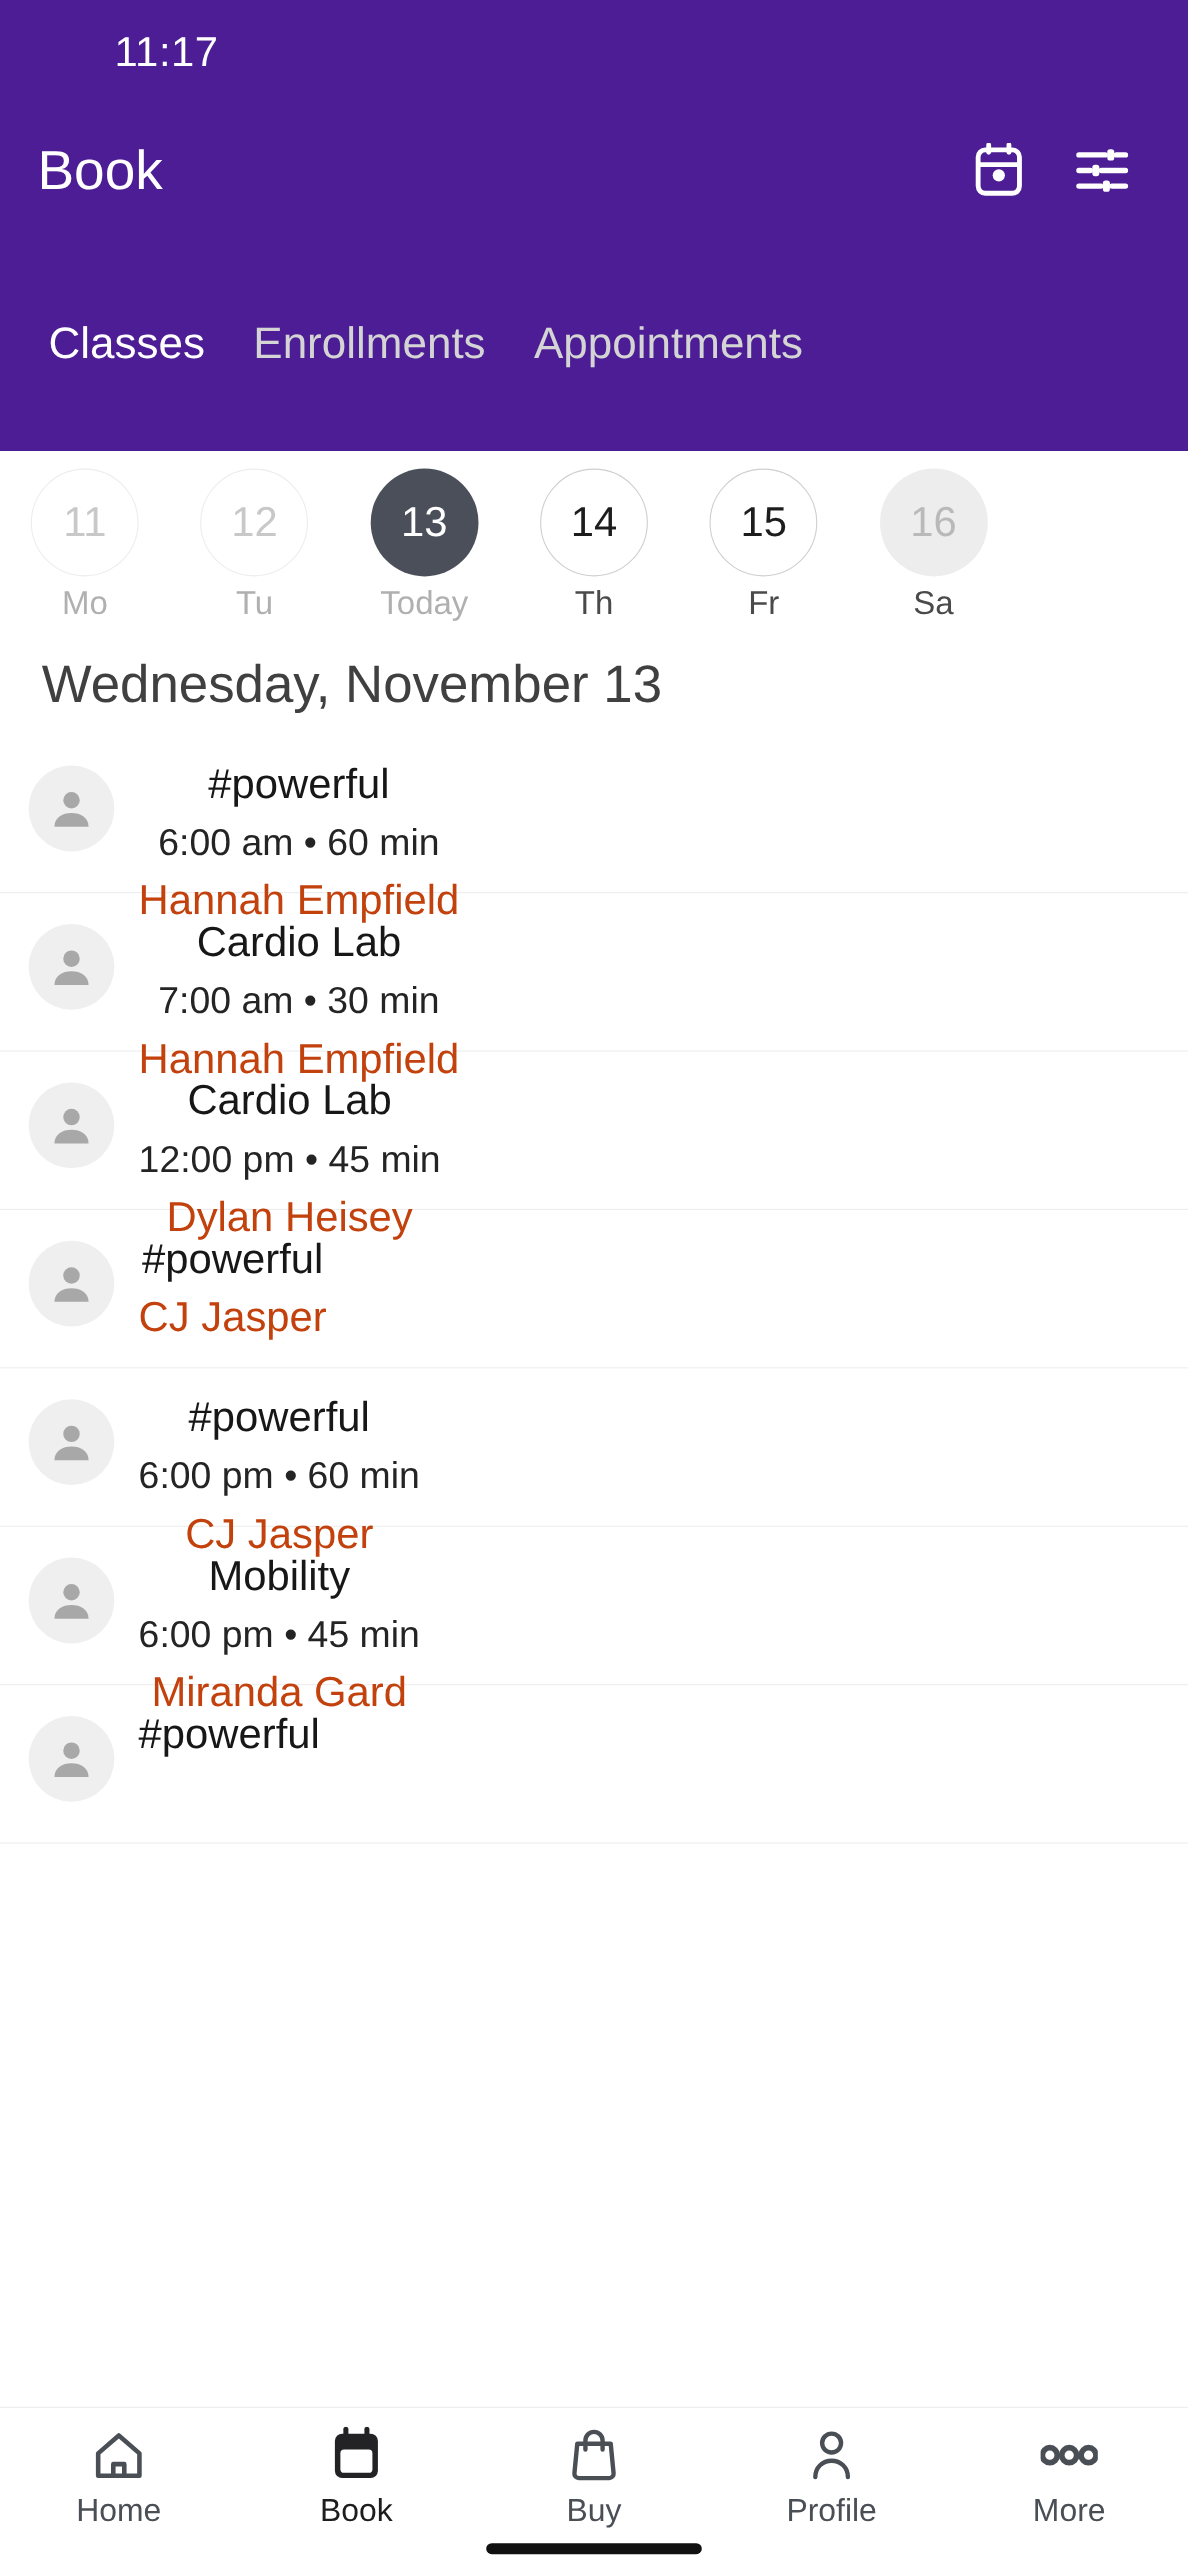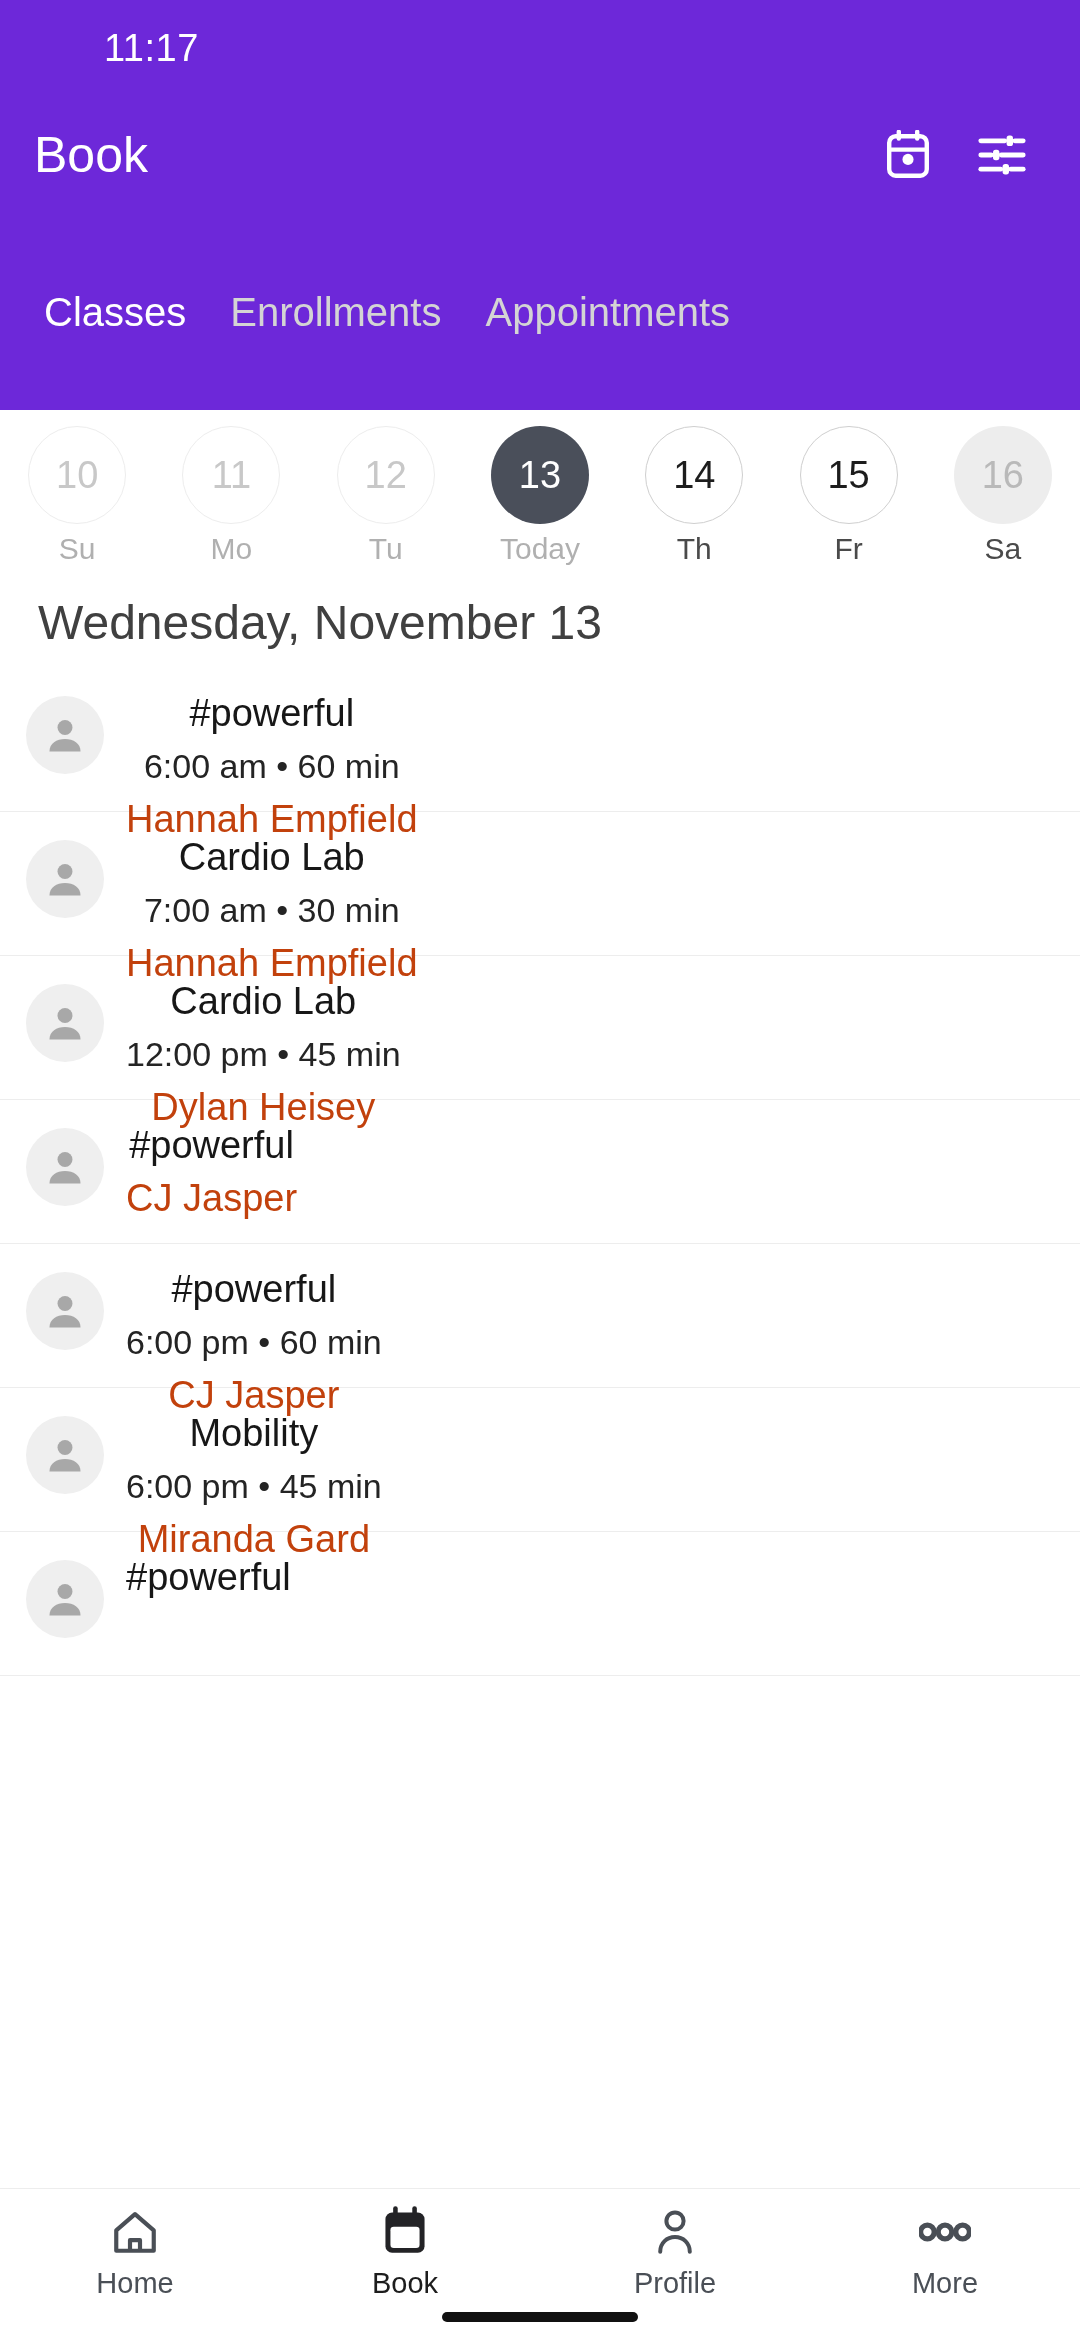--- a/index.html
+++ b/index.html
@@ -7,21 +7,21 @@
     width:1080px; height:2340px;
     background:#ffffff;
     font-family:"Liberation Sans", sans-serif;
     overflow:hidden;
   }
   .phone { position:relative; width:1080px; height:2340px; background:#fff; }
 
   
   .header {
     position:absolute; top:0; left:0; right:0; height:410px;
-    background:#6d28d9;
+    background:#4c1d95;
   }
   .statusbar {
     position:absolute; top:0; left:0; right:0; height:96px;
     display:flex; align-items:center;
   }
   .status-time {
     margin-left:104px; color:#ffffff;
     font-size:38px; letter-spacing:0.5px;
   }
   .appbar {
@@ -152,24 +152,20 @@
 
     <div class="tabs">
       <span class="tab active">Classes</span>
       <span class="tab">Enrollments</span>
       <span class="tab">Appointments</span>
     </div>
   </div>
 
   <div class="datestrip">
     <div class="daycell">
-      <div class="daycircle past">10</div>
-      <div class="daylabel">Su</div>
-    </div>
-    <div class="daycell">
       <div class="daycircle past">11</div>
       <div class="daylabel">Mo</div>
     </div>
     <div class="daycell">
       <div class="daycircle past">12</div>
       <div class="daylabel">Tu</div>
     </div>
     <div class="daycell">
       <div class="daycircle sel">13</div>
       <div class="daylabel">Today</div>
@@ -308,20 +304,29 @@
         <svg width="50" height="52" viewBox="0 0 24 25" fill="none">
           <rect x="2.6" y="3.1" width="18.8" height="19.4" rx="3.2" fill="#232326"></rect>
           <rect x="5.0" y="10.0" width="14.0" height="10.2" rx="1.6" fill="#ffffff"></rect>
           <line x1="7.4" y1="1.2" x2="7.4" y2="4.3" stroke="#232326" stroke-width="2.2" stroke-linecap="round"></line>
           <line x1="16.6" y1="1.2" x2="16.6" y2="4.3" stroke="#232326" stroke-width="2.2" stroke-linecap="round"></line>
         </svg>
       </div>
       <span class="navlabel">Book</span>
     </div>
 
+    <div class="navitem">
+      <div class="navicon">
+        <svg width="48" height="52" viewBox="0 0 24 26" fill="none">
+          <path d="M4.4 7.8h15.2l1.3 13.4a2 2 0 0 1-2 2.2H5.1a2 2 0 0 1-2-2.2z" stroke="#4a4f56" stroke-width="2" stroke-linejoin="round"></path>
+          <path d="M8.1 10.4V6.3a3.9 3.9 0 0 1 7.8 0v4.1" stroke="#4a4f56" stroke-width="2" stroke-linecap="round"></path>
+        </svg>
+      </div>
+      <span class="navlabel">Buy</span>
+    </div>
 
     <div class="navitem">
       <div class="navicon">
         <svg width="48" height="50" viewBox="0 0 24 25" fill="none">
           <circle cx="12" cy="7.0" r="4.3" stroke="#4a4f56" stroke-width="2"></circle>
           <path d="M4.6 22.4c0-4.4 3.3-7.4 7.4-7.4s7.4 3 7.4 7.4" stroke="#4a4f56" stroke-width="2" stroke-linecap="round"></path>
         </svg>
       </div>
       <span class="navlabel">Profile</span>
     </div>

